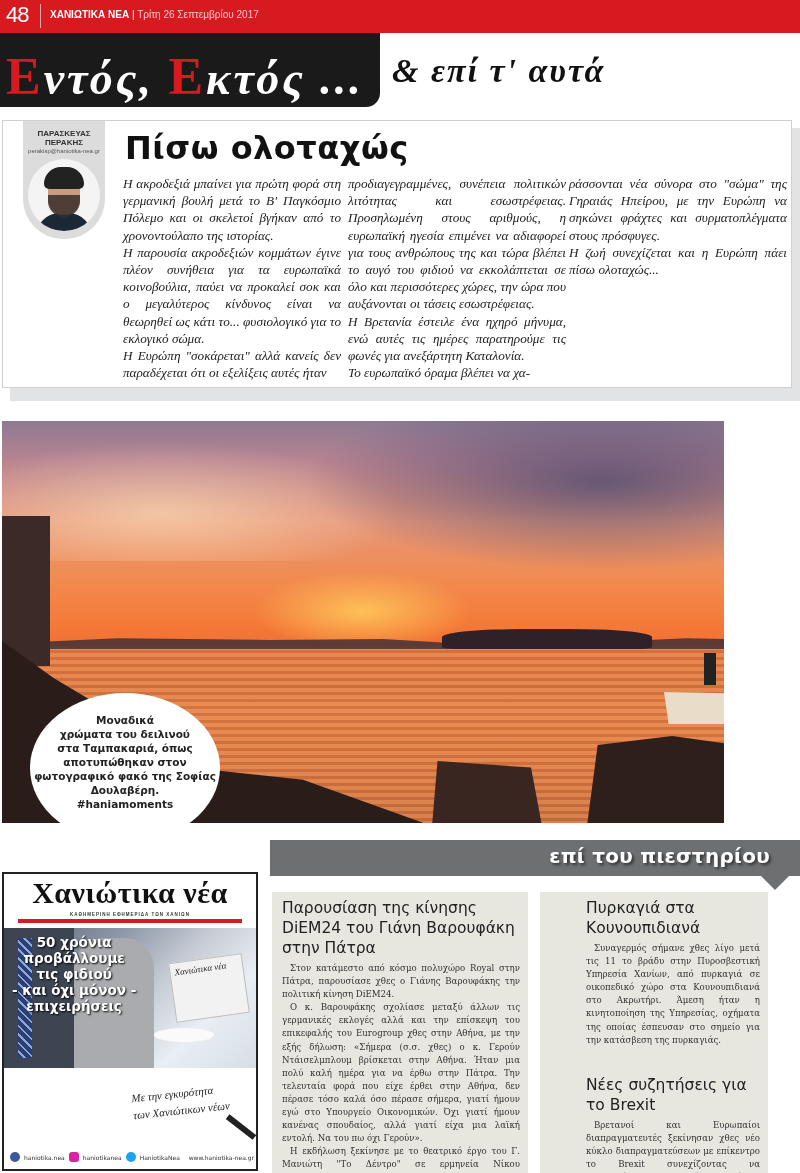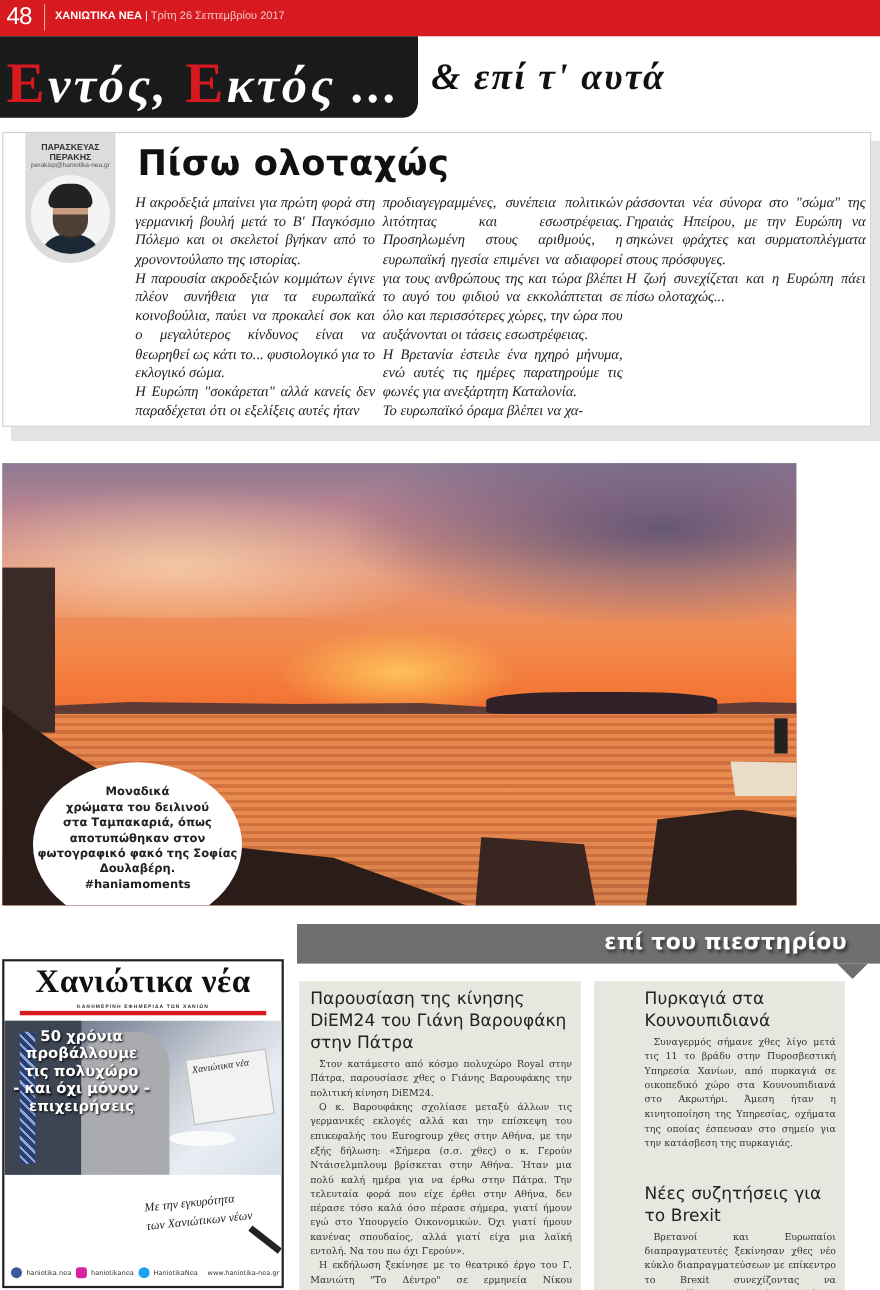--- a/index.html
+++ b/index.html
@@ -187,21 +187,21 @@
       </div>
     <div class="ad-woman"></div>
     <div class="ad-paper">
         <div class="ad-paper-logo">Χανιώτικα νέα</div>
       </div>
     <div class="ad-cup"></div>
   </div>
   <div class="ad-headline">
     <div>50 χρόνια</div>
     <div>προβάλλουμε</div>
-    <div>τις πολυχώρο</div>
+    <div>τις φιδιού</div>
     <div>- και όχι μόνον -</div>
     <div>επιχειρήσεις</div>
   </div>
   <div class="ad-slogan">
     <div>Με την εγκυρότητα</div>
     <div>των Χανιώτικων νέων</div>
   </div>
   <div class="ad-pen"></div>
   <div class="ad-social">
     <span class="soc-icon fb"></span>

